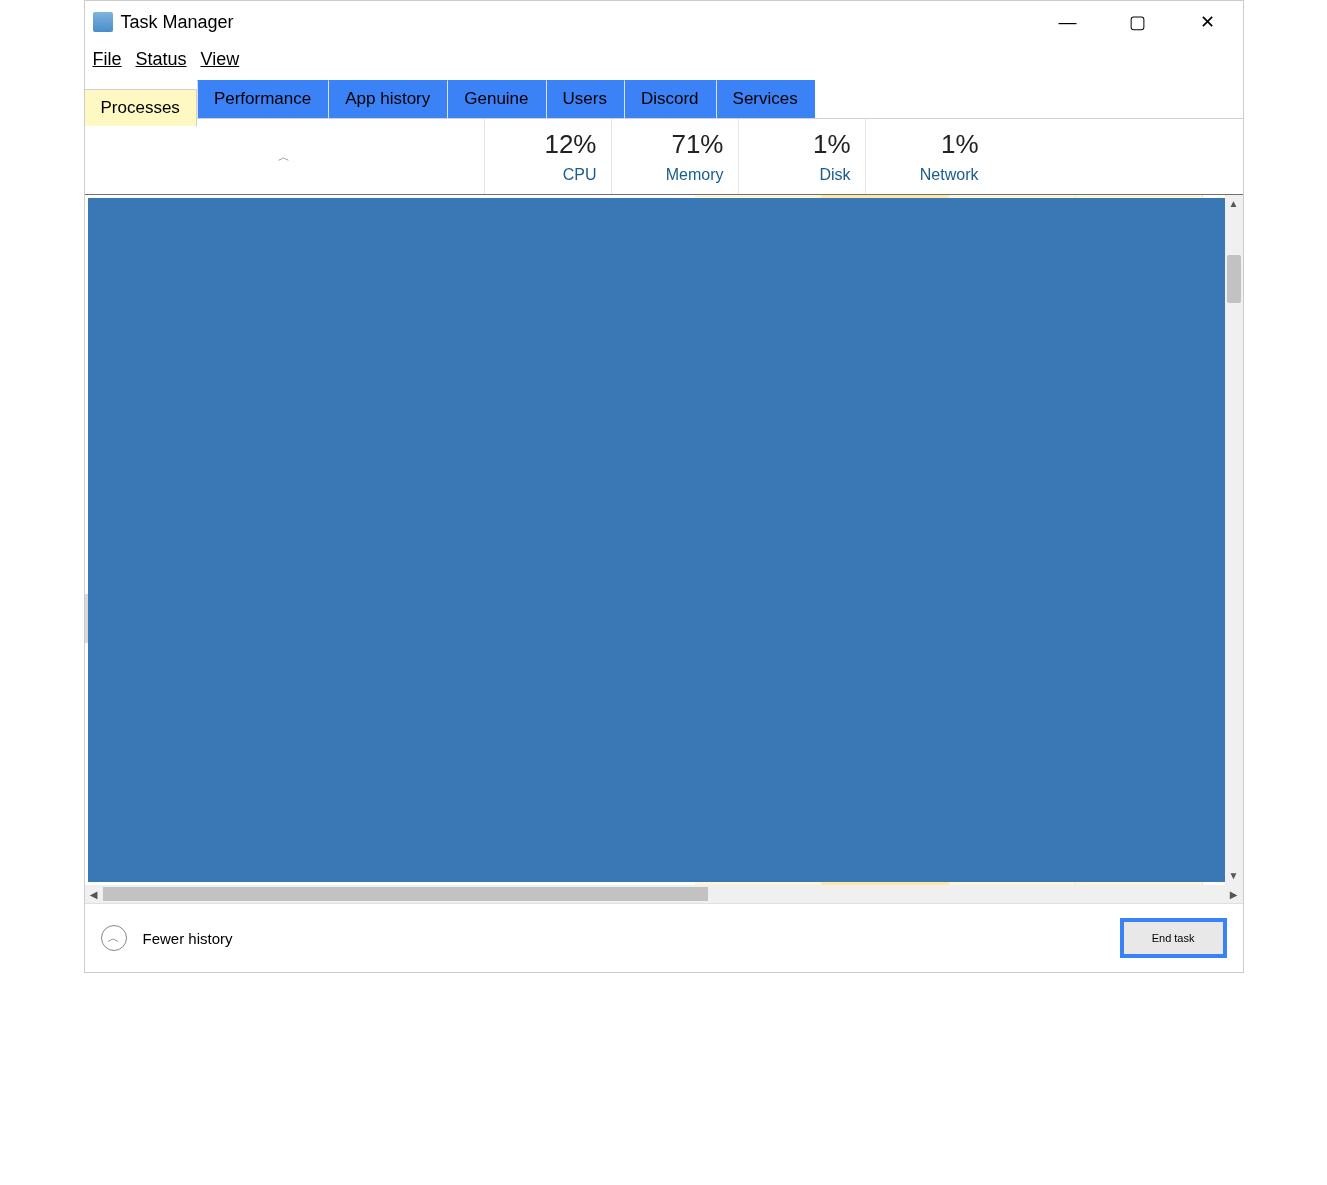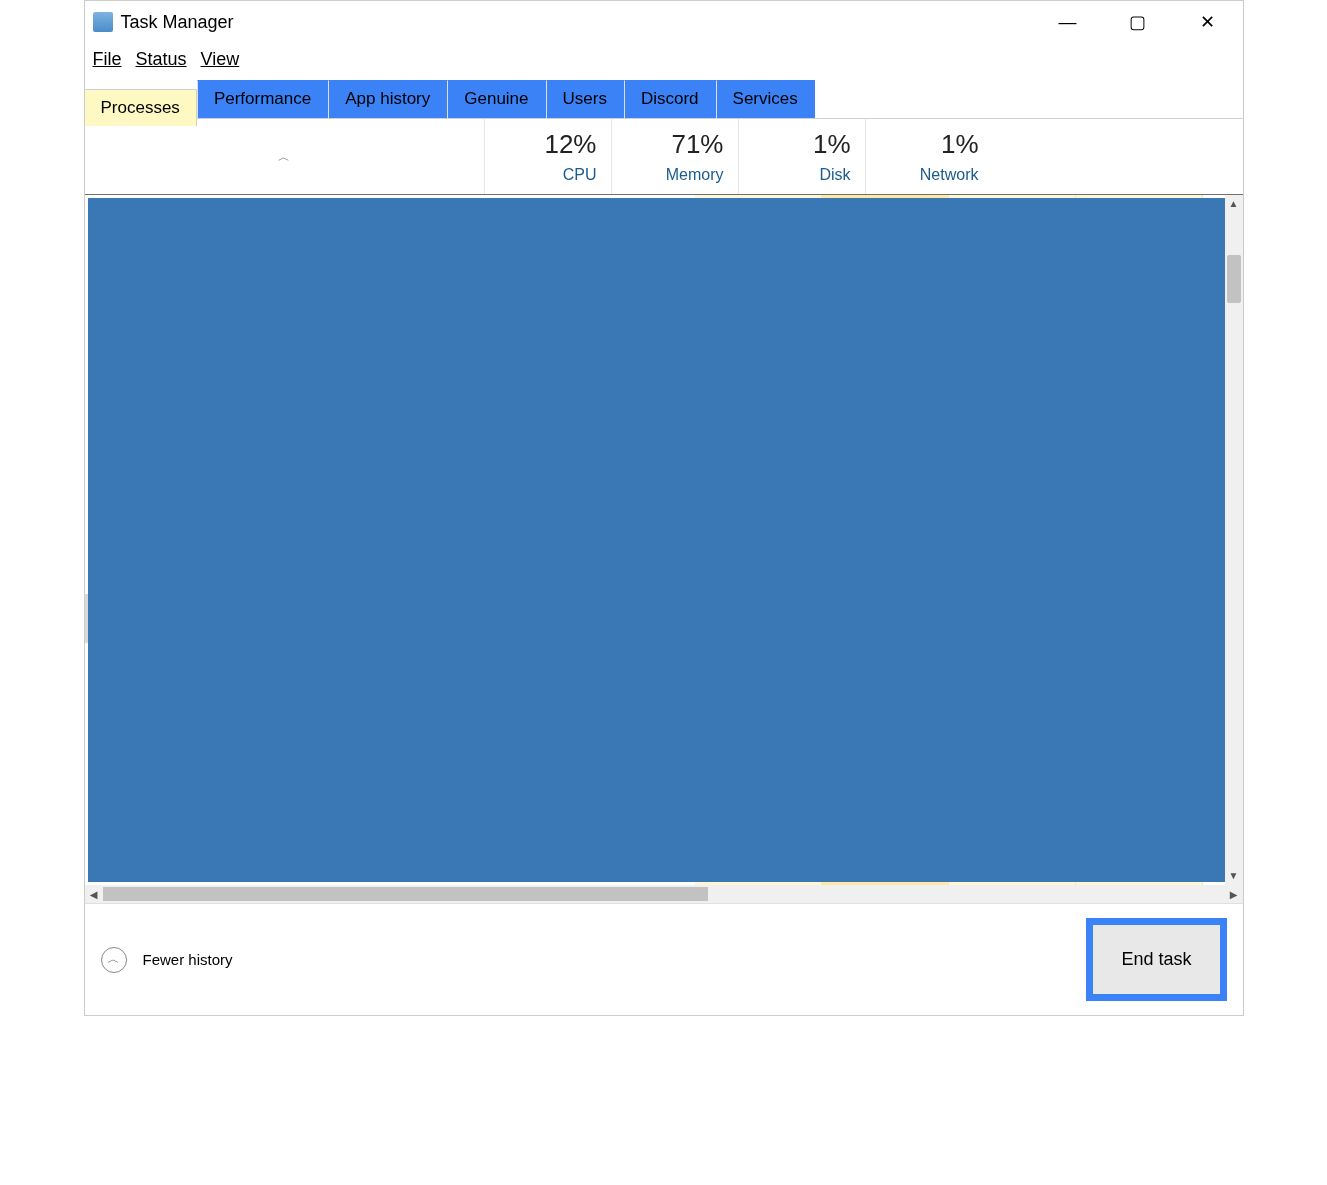--- a/index.html
+++ b/index.html
@@ -42,21 +42,21 @@
 .leaf { color:#4ca64c; font-size:18px; }
 .vscroll { position:absolute; right:0; top:0; width:18px; height:100%; background:#f0f0f0; }
 .vscroll .up, .vscroll .down { height:18px; text-align:center; font-size:10px; color:#555; line-height:18px; cursor:pointer; }
 .vscroll .thumb { position:absolute; left:2px; width:14px; background:#c2c2c2; border-radius:2px; }
 .hscroll { display:flex; height:18px; background:#f0f0f0; align-items:center; }
 .hscroll .left,.hscroll .right { width:18px; text-align:center; font-size:10px; color:#555; cursor:pointer; }
 .hscroll .track { flex:1; position:relative; height:14px; }
 .hscroll .thumb { position:absolute; left:0; top:0; height:14px; background:#c2c2c2; width:54%; }
 .footer { display:flex; align-items:center; padding:14px 16px; border-top:1px solid #e0e0e0; }
 .footer .circ { width:26px; height:26px; border:1px solid #888; border-radius:50%; display:flex; align-items:center; justify-content:center; font-size:12px; color:#555; margin-right:16px; cursor:pointer; }
-.footer .endbtn { margin-left:auto; padding:24px 28px; border:7px solid #3b82f6; background:#e8e8e8; font-size:18px; cursor:pointer; }
+.footer .endbtn { margin-left:auto; padding:10px 28px; border:4px solid #3b82f6; background:#e8e8e8; font-size:11px; cursor:pointer; }
 
 .ic-tm{background:linear-gradient(#7fb3e0,#4a8cc9);} .ic-cc{background:radial-gradient(circle,#f44 40%,#000 42%);} .ic-gen{background:#fff;border:1px solid #3a78b5;position:relative;} .ic-gen:after{content:"";position:absolute;left:3px;top:3px;right:3px;bottom:3px;background:#3a78b5;}
 .ic-inst{background:#d32f2f;} .ic-upd{background:#c62828;border-radius:50%;} .ic-ccx{background:#b71c1c;} .ic-ctf{background:#fff;border:1px solid #666;position:relative;} .ic-ctf:after{content:"";position:absolute;left:2px;top:2px;width:14px;height:14px;background:linear-gradient(45deg,#1565c0 50%,#ef6c00 50%);}
 .ic-disc{background:#5865f2;border-radius:5px;} .ic-groove{background:#0078d4;} .ic-host{background:#fff;border:1px solid #3a78b5;} .ic-host:after{content:"";position:absolute;left:3px;top:3px;right:3px;bottom:3px;background:#3a78b5;} .ic-mstext{background:#0078d4;} .ic-search{background:#eee;border-radius:50%;border:1px solid #aaa;}
 </style>
 </head>
 <body>
 
 <div class="window">
 

